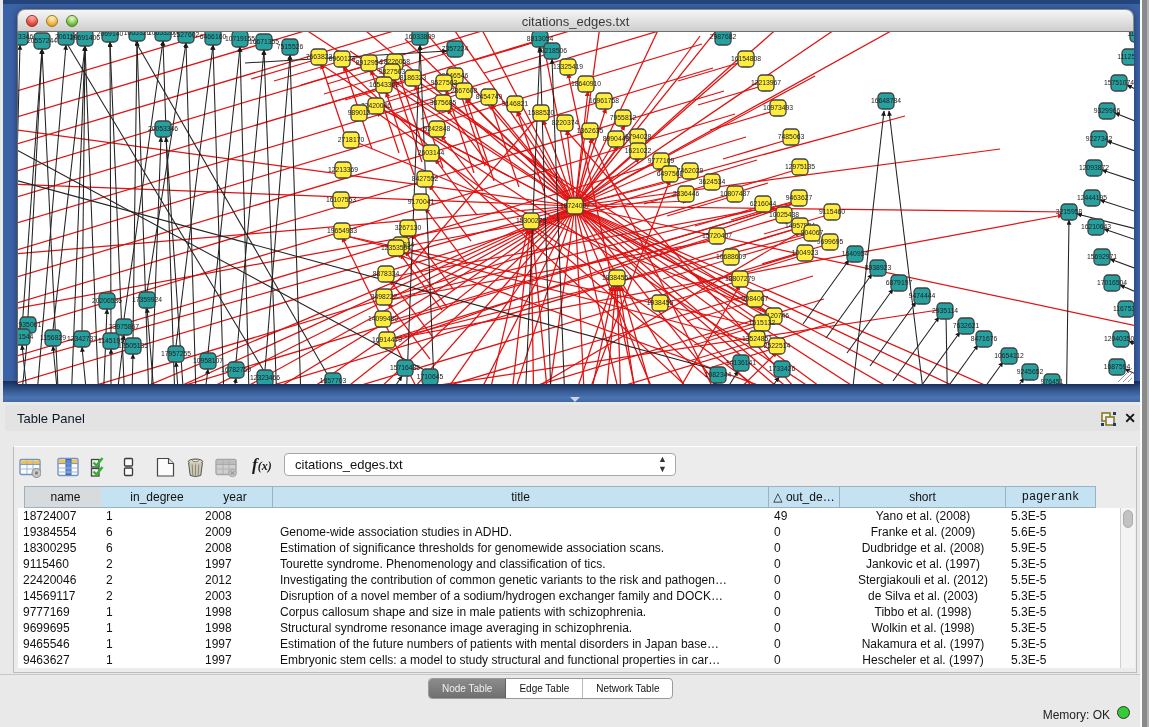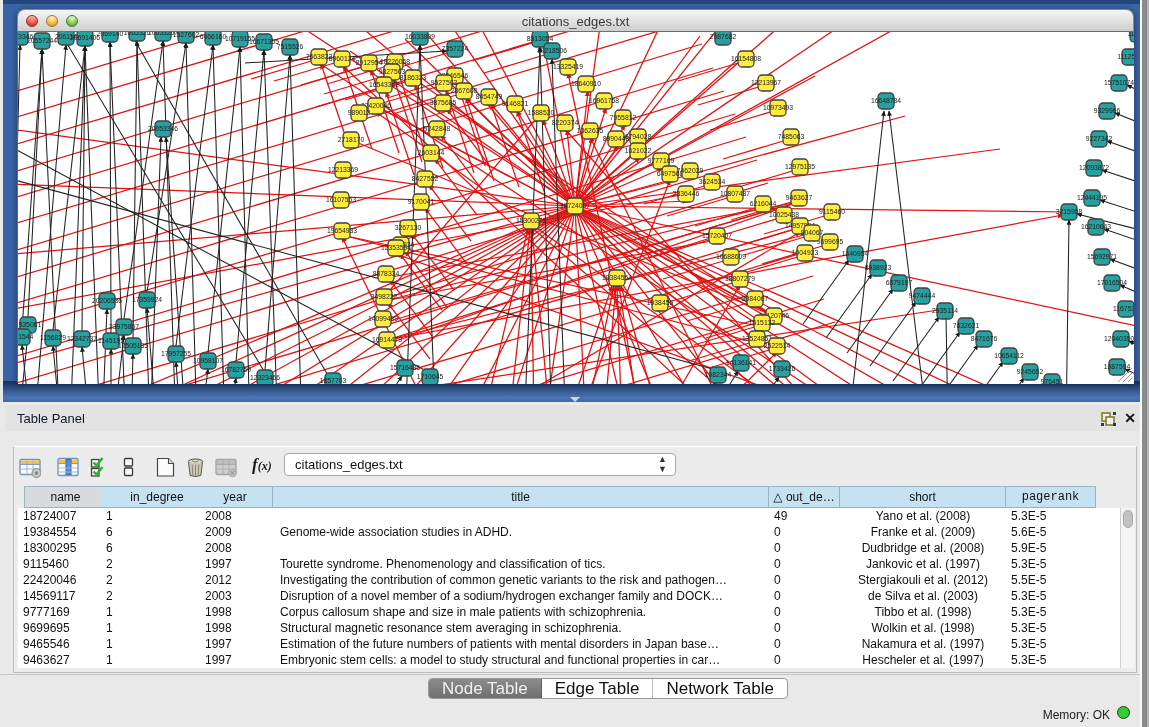--- a/index.html
+++ b/index.html
@@ -57,21 +57,21 @@
 .c0 { left:5px; } .c1 { left:88px; } .c2 { left:187px; } .c3 { left:262px; }
 .c4 { left:756px; } .c5 { left:822px; width:166px; text-align:center; } .c6 { left:993px; }
 #vscroll { position:absolute; left:1106px; top:61px; width:15px; height:160px; background:#f4f4f4;
   border-left:1px solid #d0d0d0; }
 #vthumb { position:absolute; left:2px; top:2px; width:10px; height:18px; background:#c2c2c2;
   border-radius:5px; border:1px solid #ababab; }
 #tabs { position:absolute; left:0; top:272px; width:1140px; height:27px; background:#e9e9e9;
   border-top:1px solid #c6c6c6; }
 #seg { position:absolute; left:428px; top:3px; height:21px; display:flex;
   border:1px solid #9a9a9a; border-radius:4px; overflow:hidden; background:#fff; }
-.sg { font-size:17px; color:#111; line-height:19px; padding:0 13px; border-right:1px solid #b8b8b8; }
+.sg { font-size:10px; color:#111; line-height:19px; padding:0 13px; border-right:1px solid #b8b8b8; }
 .sg.sel { background:linear-gradient(#8c8c8c,#6f6f6f); color:#f0f0f0; border-right:1px solid #5f5f5f; }
 #status { position:absolute; left:0; top:299px; width:1140px; height:26px; }
 #mem { position:absolute; right:30px; top:7px; font-size:12px; color:#222; }
 #memdot { position:absolute; right:10px; top:5px; width:13px; height:13px; border-radius:50%;
   background:#33cc33; border:1.5px solid #333; }
 </style></head>
 <body>
 <div id="stage">
   <div id="leftstrip"></div>
   <div id="desk"></div>
@@ -727,20 +727,21 @@
             <div class="c2">2009</div>
             <div class="c3">Genome-wide association studies in ADHD.</div>
             <div class="c4">0</div>
             <div class="c5">Franke et al. (2009)</div>
             <div class="c6">5.6E-5</div>
           </div>
           <div class="tr">
             <div class="c0">18300295</div>
             <div class="c1">6</div>
             <div class="c2">2008</div>
+            <div class="c3">Estimation of significance thresholds for genomewide association scans.</div>
             <div class="c4">0</div>
             <div class="c5">Dudbridge et al. (2008)</div>
             <div class="c6">5.9E-5</div>
           </div>
           <div class="tr">
             <div class="c0">9115460</div>
             <div class="c1">2</div>
             <div class="c2">1997</div>
             <div class="c3">Tourette syndrome. Phenomenology and classification of tics.</div>
             <div class="c4">0</div>
@@ -771,21 +772,21 @@
             <div class="c2">1998</div>
             <div class="c3">Corpus callosum shape and size in male patients with schizophrenia.</div>
             <div class="c4">0</div>
             <div class="c5">Tibbo et al. (1998)</div>
             <div class="c6">5.3E-5</div>
           </div>
           <div class="tr">
             <div class="c0">9699695</div>
             <div class="c1">1</div>
             <div class="c2">1998</div>
-            <div class="c3">Structural magnetic resonance stem averaging in schizophrenia.</div>
+            <div class="c3">Structural syndrome resonance image averaging in schizophrenia.</div>
             <div class="c4">0</div>
             <div class="c5">Wolkin et al. (1998)</div>
             <div class="c6">5.3E-5</div>
           </div>
           <div class="tr">
             <div class="c0">9465546</div>
             <div class="c1">1</div>
             <div class="c2">1997</div>
             <div class="c3">Estimation of the future numbers of patients with mental disorders in Japan base…</div>
             <div class="c4">0</div>

